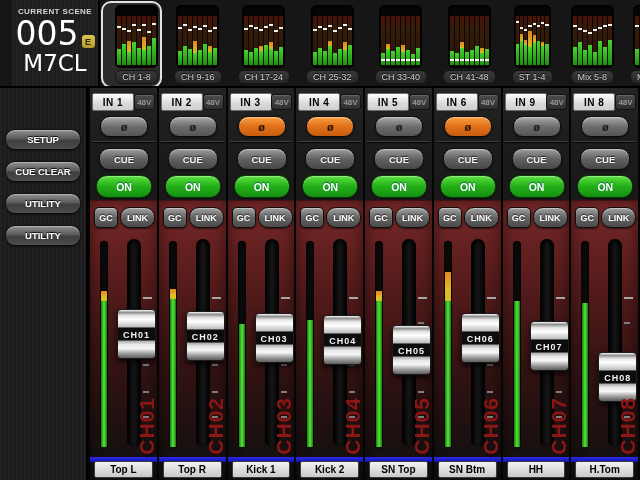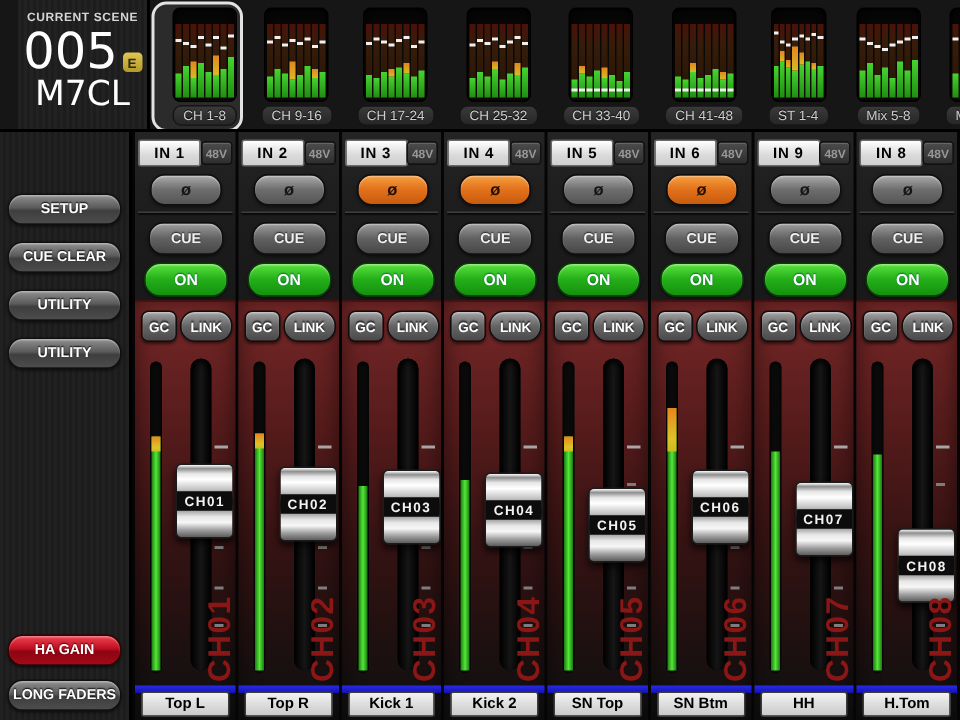--- a/index.html
+++ b/index.html
@@ -504,24 +504,20 @@
         </div>
       </div>
   </div>
 
   <div class="main">
     <div class="sidebar">
       <div class="side-btn">SETUP</div>
         <div class="side-btn">CUE CLEAR</div>
         <div class="side-btn">UTILITY</div>
         <div class="side-btn">UTILITY</div>
-        <div class="side-bottom">
-        <div class="ha-gain">HA GAIN</div>
-        <div class="side-btn" style="margin-top:0">LONG FADERS</div>
-      </div>
     </div>
     <div class="strips">
         <div class="strip">
           <div class="s-top">
             <div class="in-label">IN 1</div>
             <div class="btn-48v">48V</div>
             <div class="pill btn-phase">ø</div>
             <div class="divider"></div>
             <div class="pill btn-cue">CUE</div>
             <div class="pill btn-on">ON</div>

